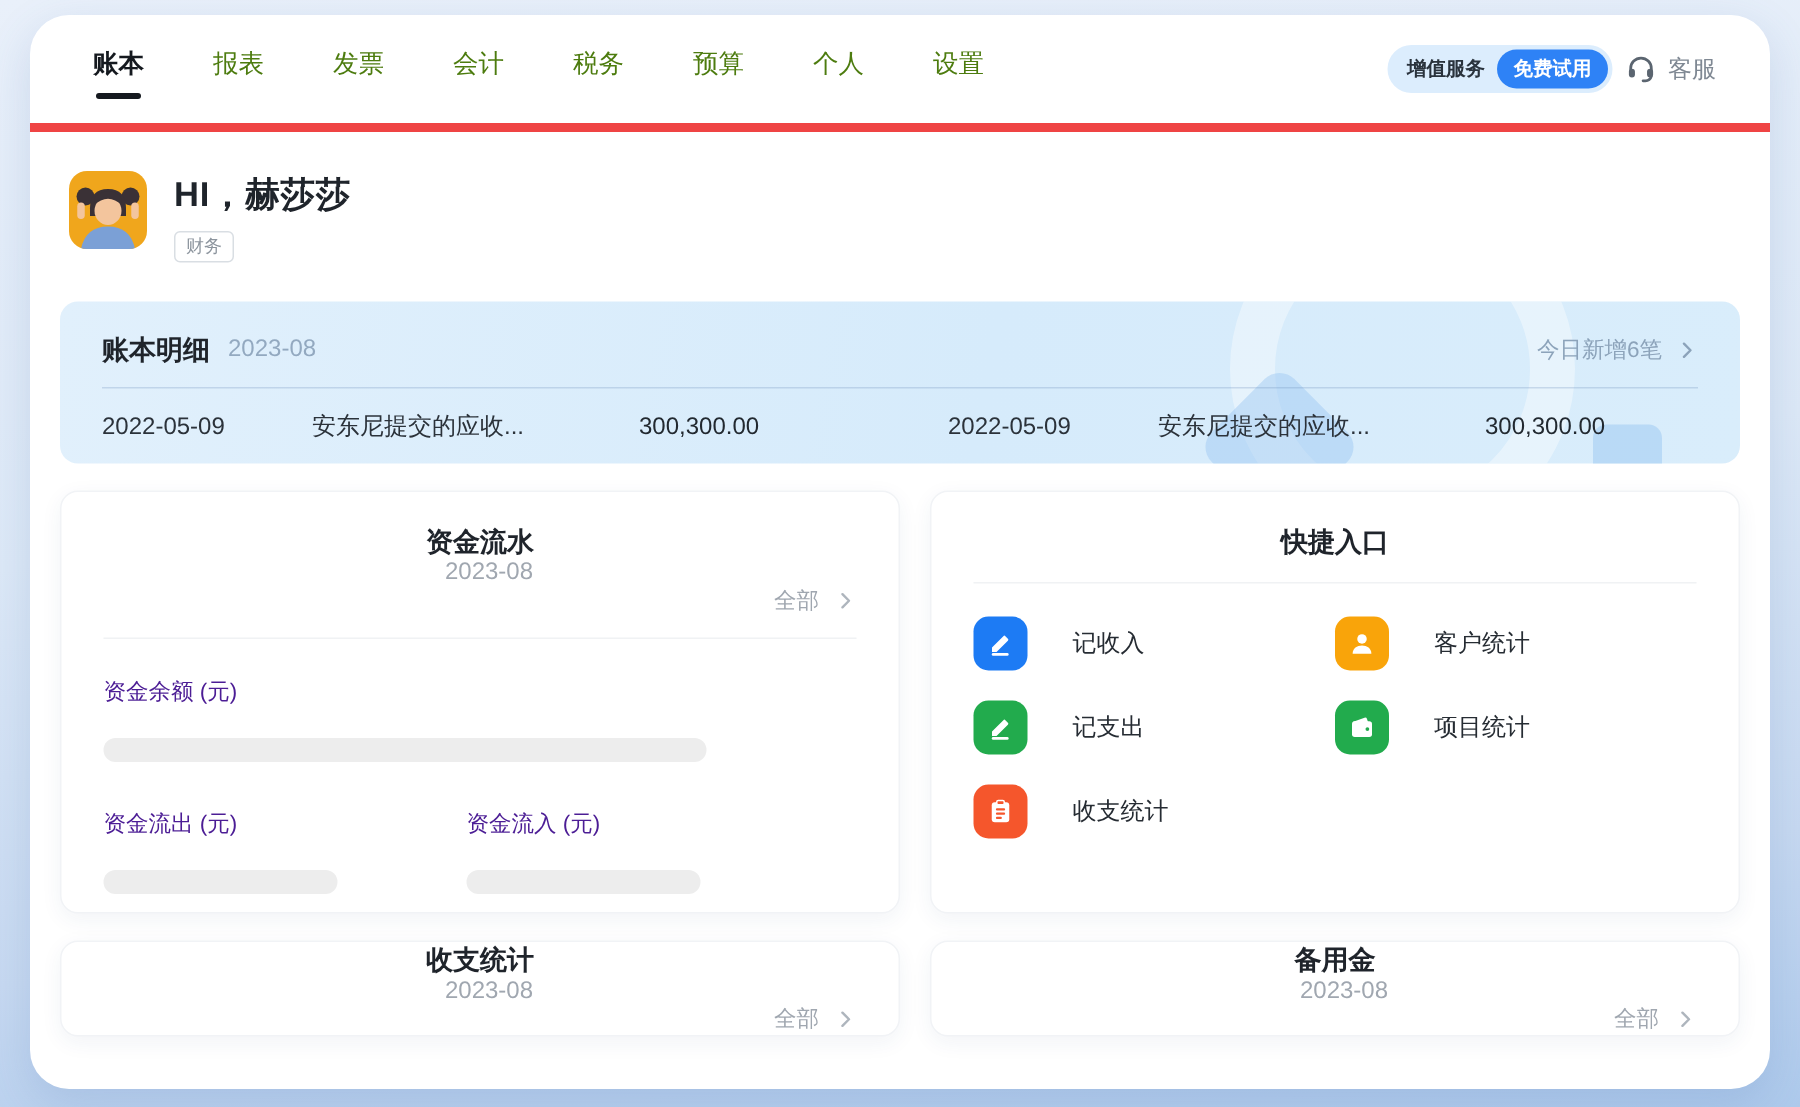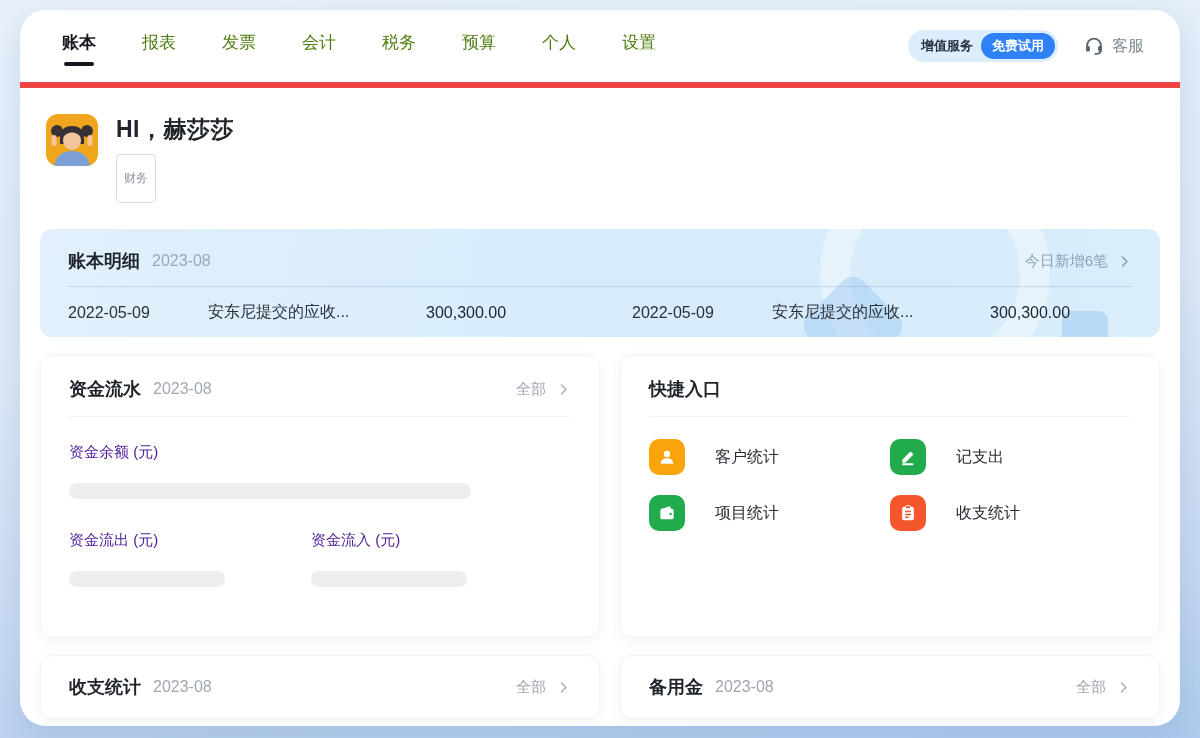--- a/index.html
+++ b/index.html
@@ -16,35 +16,35 @@
     overflow:hidden;
   }
   
   .tabbar { height:78px; display:flex; align-items:center; padding:0 36px 0 42px;
             border-bottom:6px solid #ef4444; }
   .tabs { display:flex; gap:46px; }
   .tab { position:relative; font-size:17px; color:#4d7c0f; cursor:pointer; padding:6px 0 14px; }
   .tab.active { color:#15191f; font-weight:bold; }
   .tab.active .underline { position:absolute; left:50%; transform:translateX(-50%);
     bottom:2px; width:30px; height:4px; border-radius:2px; background:#15191f; }
-  .topbar-actions { margin-left:auto; display:flex; gap:25px; }
+  .topbar-actions { margin-left:auto; display:flex; gap:8px; }
   .vas-pill { display:flex; align-items:center; gap:8px; background:#dcedfd;
     border-radius:16px; padding:3px 3px 3px 13px; cursor:pointer; }
   .vas-label { font-size:13px; color:#2a333d; font-weight:bold; }
   .trial-pill { background:#2e82f6; color:#fff; font-size:13px; font-weight:bold;
     border-radius:13px; padding:4px 11px; }
   .service { display:flex; align-items:center; gap:7px; cursor:pointer; }
   .service-label { font-size:16px; color:#7f8893; }
   
   .content { padding:0 20px; }
   .greeting { display:flex; gap:18px; margin:26px 0 26px 6px; }
   .avatar { width:52px; height:52px; border-radius:12px; overflow:hidden; flex:0 0 auto; }
   .hello { font-size:23px; font-weight:bold; color:#1f242b; letter-spacing:.5px; }
   .role-tag { display:inline-block; margin-top:9px; font-size:12px; color:#8d959e;
-    border:1px solid #d9dee3; border-radius:4px; padding:15px 7px; background:#fff; }
+    border:1px solid #d9dee3; border-radius:4px; padding:1px 7px; background:#fff; }
   
   .ledger-card { position:relative; height:108px; border-radius:12px; overflow:hidden;
     background:linear-gradient(100deg,#e1f0fc 0%,#d6ebfb 55%,#d9edfb 100%); }
   .lc-inner { position:relative; z-index:1; }
   .lc-header { display:flex; align-items:center; padding:20px 28px 13px; }
   .lc-title { font-size:18px; font-weight:bold; color:#1f242b; }
   .lc-period { font-size:16px; color:#93a9c0; margin-left:12px; }
   .lc-right { margin-left:auto; display:flex; align-items:center; gap:9px;
     color:#8ca3ba; font-size:15px; cursor:pointer; }
   .lc-divider { height:1px; background:rgba(110,145,185,.28); margin:0 28px; }
@@ -58,21 +58,21 @@
     border:30px solid rgba(255,255,255,.38); }
   .deco-diamond { right:268px; top:58px; width:78px; height:78px; border-radius:14px;
     background:rgba(150,196,240,.42); transform:rotate(45deg); }
   .deco-sq { right:52px; top:82px; width:46px; height:46px; border-radius:9px;
     background:rgba(150,196,240,.48); }
   
   .mid-row { display:grid; grid-template-columns:560px 540px; gap:20px; margin-top:18px; }
   .bottom-row { display:grid; grid-template-columns:560px 540px; gap:20px; margin-top:18px; }
   .card { background:#fff; border:1px solid #f1f3f6; border-radius:12px;
     box-shadow:0 4px 14px rgba(31,68,121,.06); }
-  .card-header { display:flex; align-items:center; padding:21px 28px 15px; }
+  .card-header { display:flex; align-items:center; padding:21px 28px 15px;flex-direction:column; }
   .c-title { font-size:18px; font-weight:bold; color:#1f242b; }
   .c-period { font-size:16px; color:#a0a7b0; margin-left:12px; }
   .c-right { margin-left:auto; display:flex; align-items:center; gap:10px;
     color:#a0a7b0; font-size:15px; cursor:pointer; }
   .divider { height:1px; background:#f0f2f4; margin:0 28px; }
   .mid-card { height:282px; }
   .short-card { height:64px; }
   .short-card .card-header { padding:0 28px; height:100%; }
   
   .fund-body { padding:26px 28px 0; }
@@ -214,20 +214,29 @@
         </div>
       </div>
 
       <div class="card mid-card">
         <div class="card-header">
           <span class="c-title">快捷入口</span>
         </div>
         <div class="divider"></div>
         <div class="q-grid">
 
+          <div class="q-item">
+            <span class="q-icon" style="background: rgb(29, 123, 244);">
+              <svg width="20" height="20" viewBox="0 0 24 24">
+                <path d="M5.2 15.2 L14.3 6.1 a1.1 1.1 0 0 1 1.6 0 l2 2 a1.1 1.1 0 0 1 0 1.6 L8.8 18.8 H5.2 z" fill="#fff"></path>
+                <rect x="5" y="19.6" width="13.5" height="2.2" rx="1.1" fill="#fff"></rect>
+              </svg>
+            </span>
+            <span class="q-label">记收入</span>
+          </div>
 
           <div class="q-item">
             <span class="q-icon" style="background: rgb(249, 164, 10);">
               <svg width="20" height="20" viewBox="0 0 24 24">
                 <circle cx="12" cy="8.3" r="3.8" fill="#fff"></circle>
                 <path d="M4.5 20.2 c0-4.4 3.5-6.6 7.5-6.6 s7.5 2.2 7.5 6.6 z" fill="#fff"></path>
               </svg>
             </span>
             <span class="q-label">客户统计</span>
           </div>

